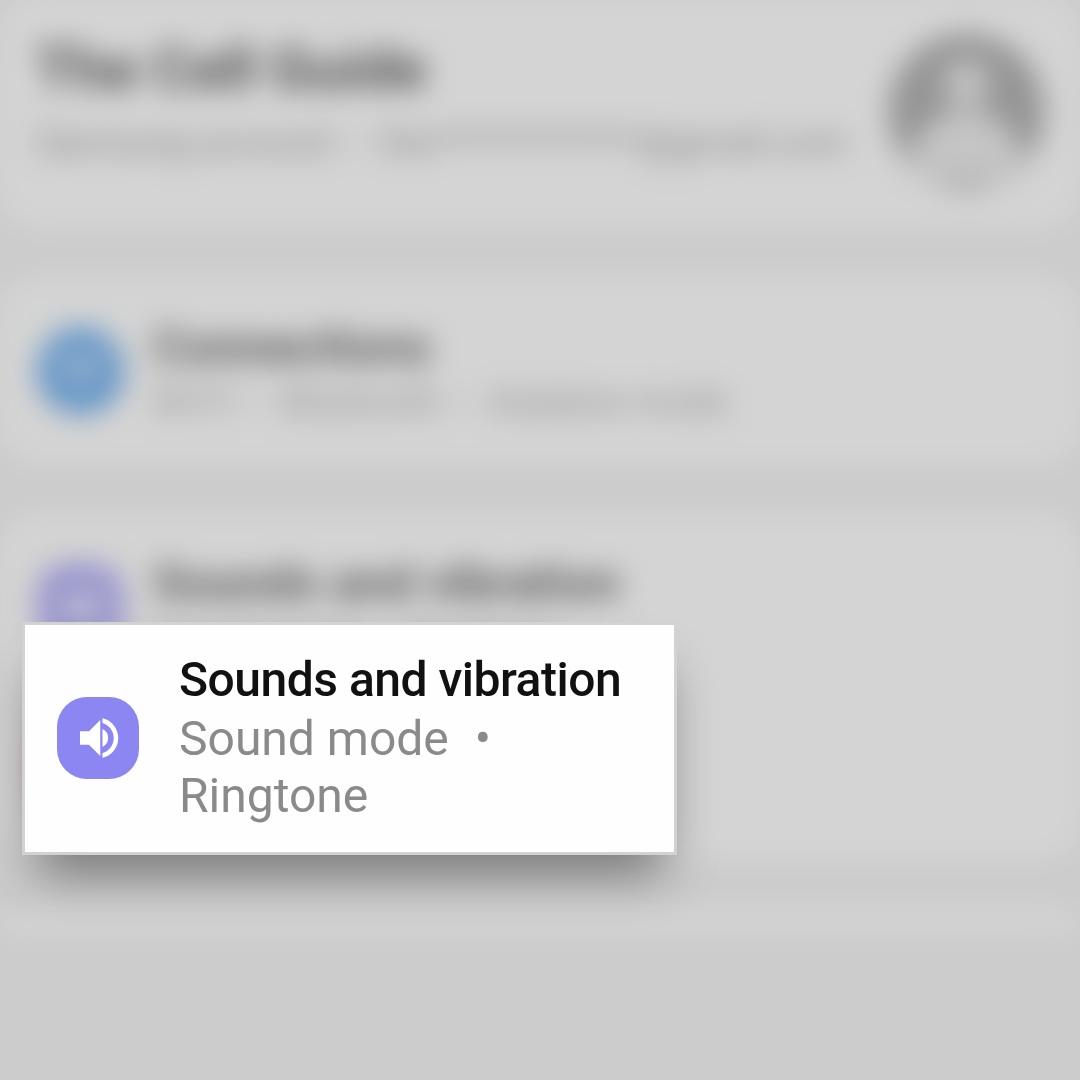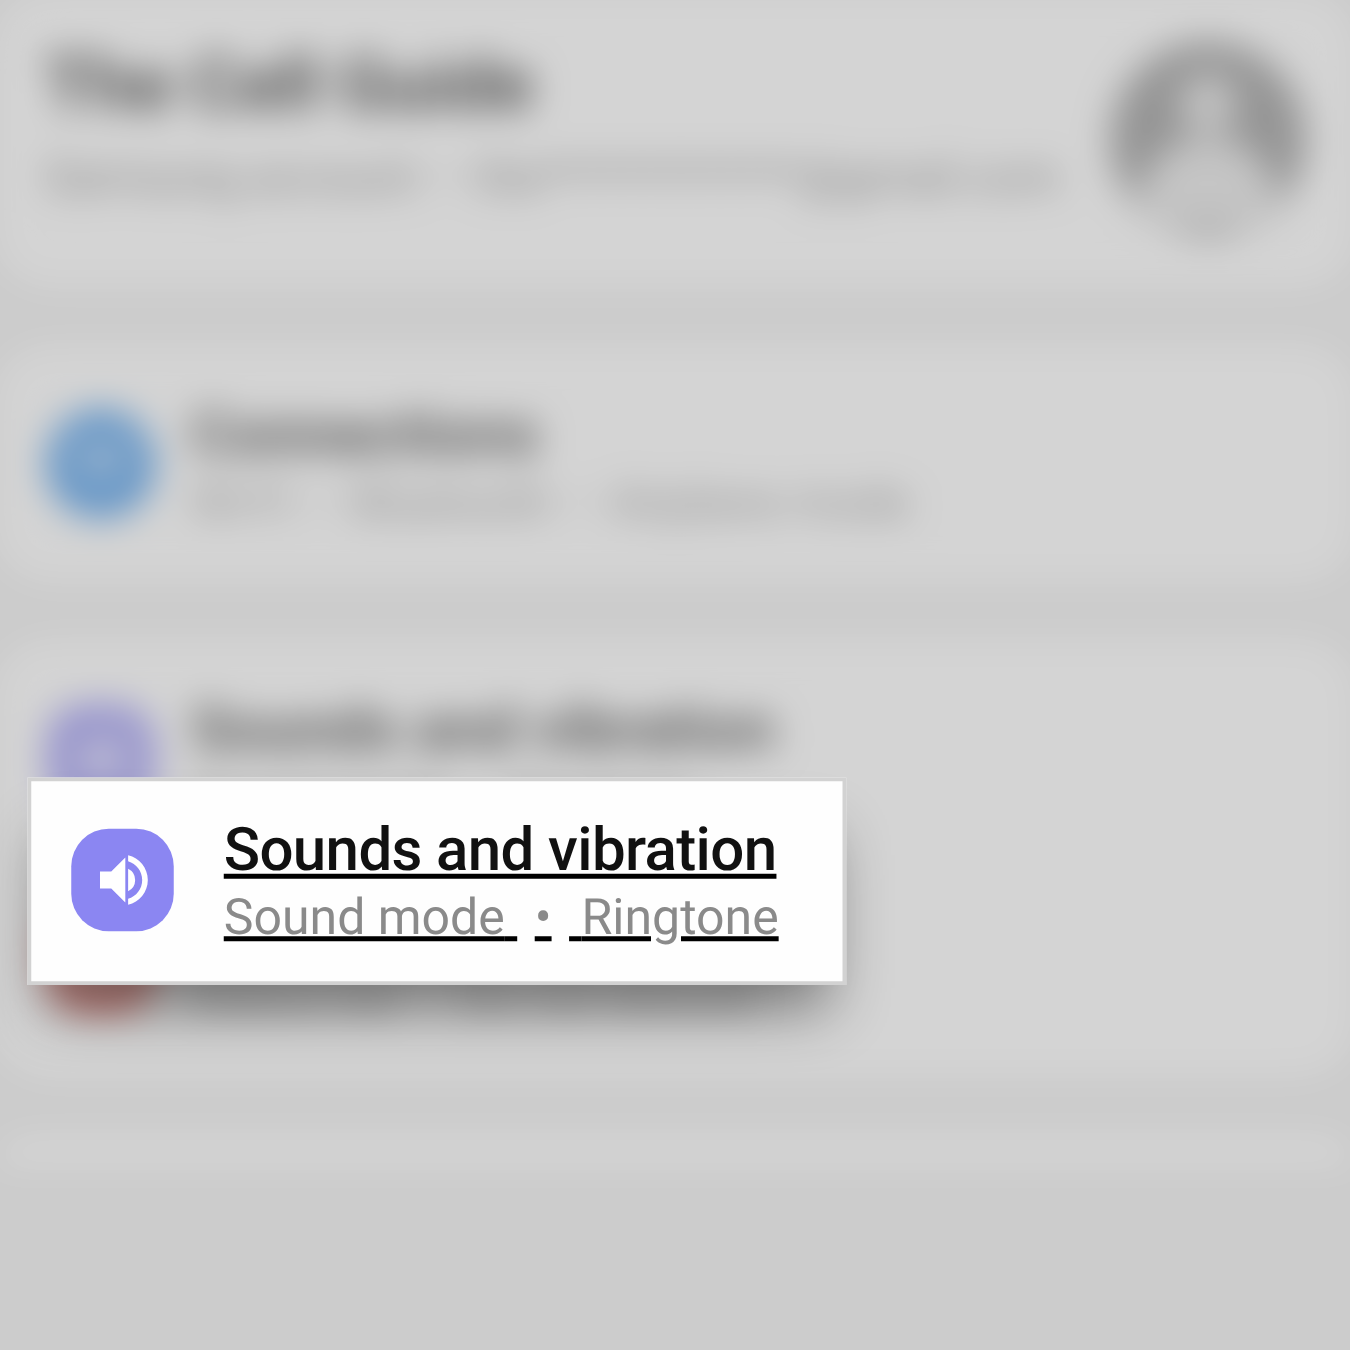--- a/index.html
+++ b/index.html
@@ -120,36 +120,35 @@
     left: 22px;
     top: 622px;
     width: 655px;
     background: #fefefe;
     border: 3px solid #d2d2d2;
     box-shadow: 0 32px 48px -14px rgba(0,0,0,0.45);
     display: flex;
     align-items: center;
     gap: 40px;
     padding: 26px 32px 28px 32px;
-    text-decoration: underline;
   }
   .focus-item .icon-wrap {
     width: 82px;
     height: 82px;
     border-radius: 30px;
   }
   .focus-item .title {
     font-size: 48px;
     font-weight: 500;
     color: #111;
     letter-spacing: -0.5px;
     margin-bottom: 2px;
   }
   .focus-item .sub {
-    font-size: 40px;
+    font-size: 48px;
     color: #8a8a8a;
   }
 
   
   .icon-wrap svg { width: 54px; height: 54px; }
   .icon-wifi svg { width: 48px; height: 48px; }
 
   
   .bottom-partial {
     background: #ffffff;

